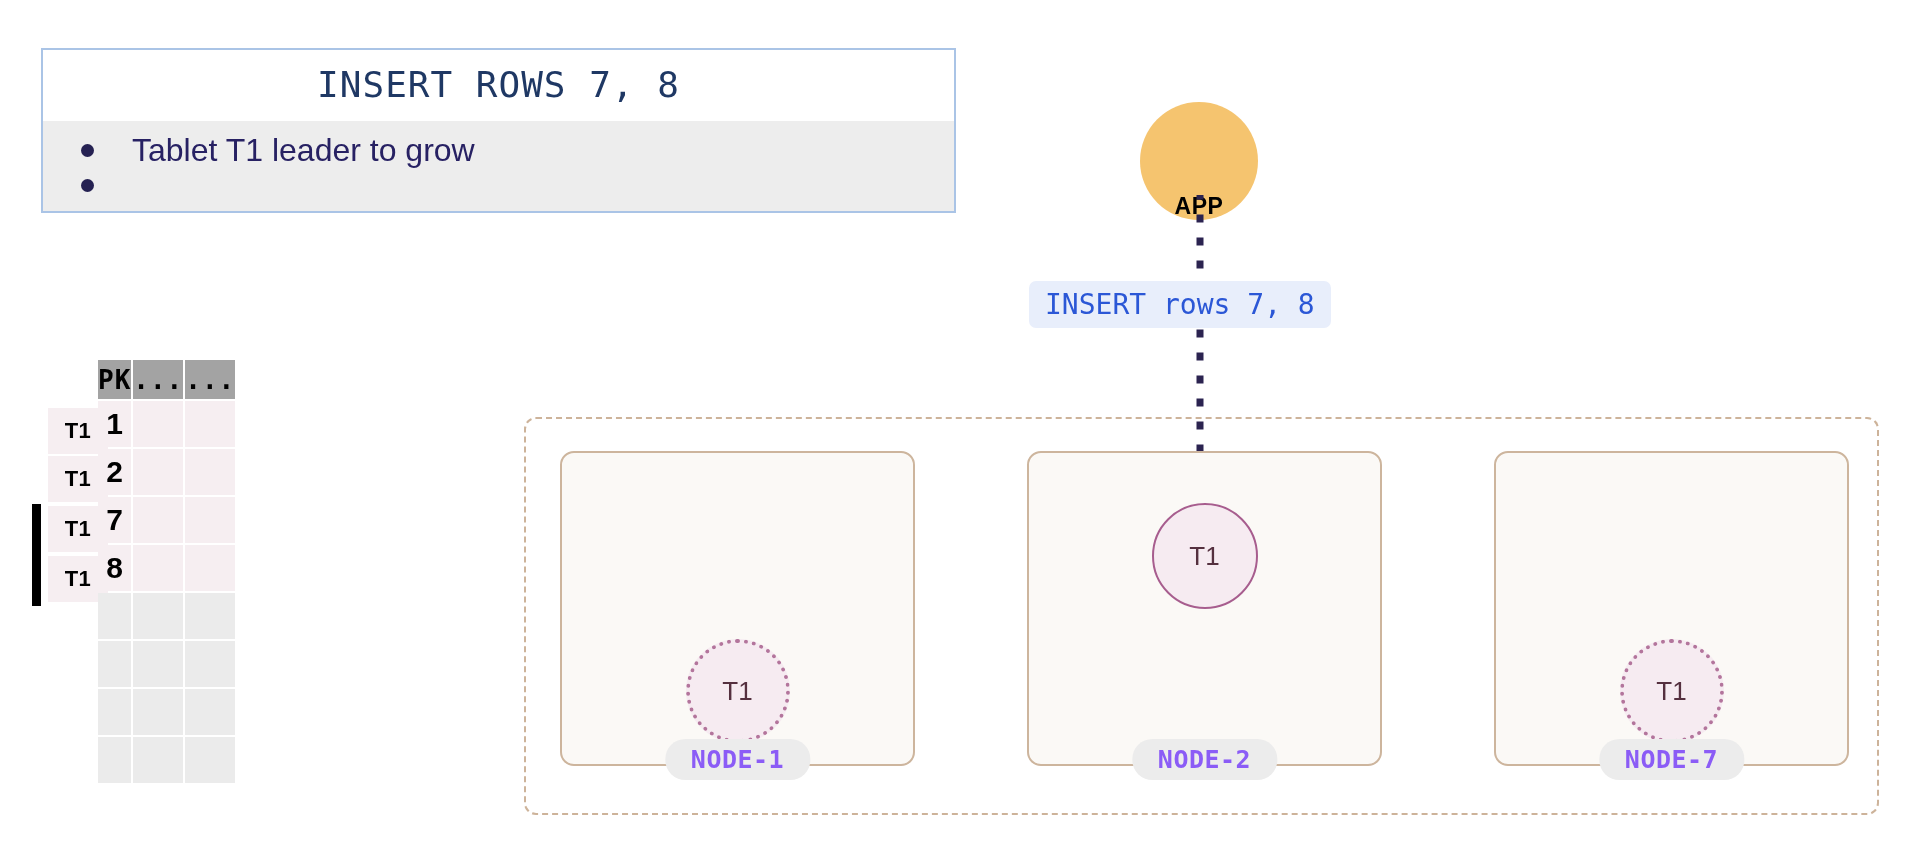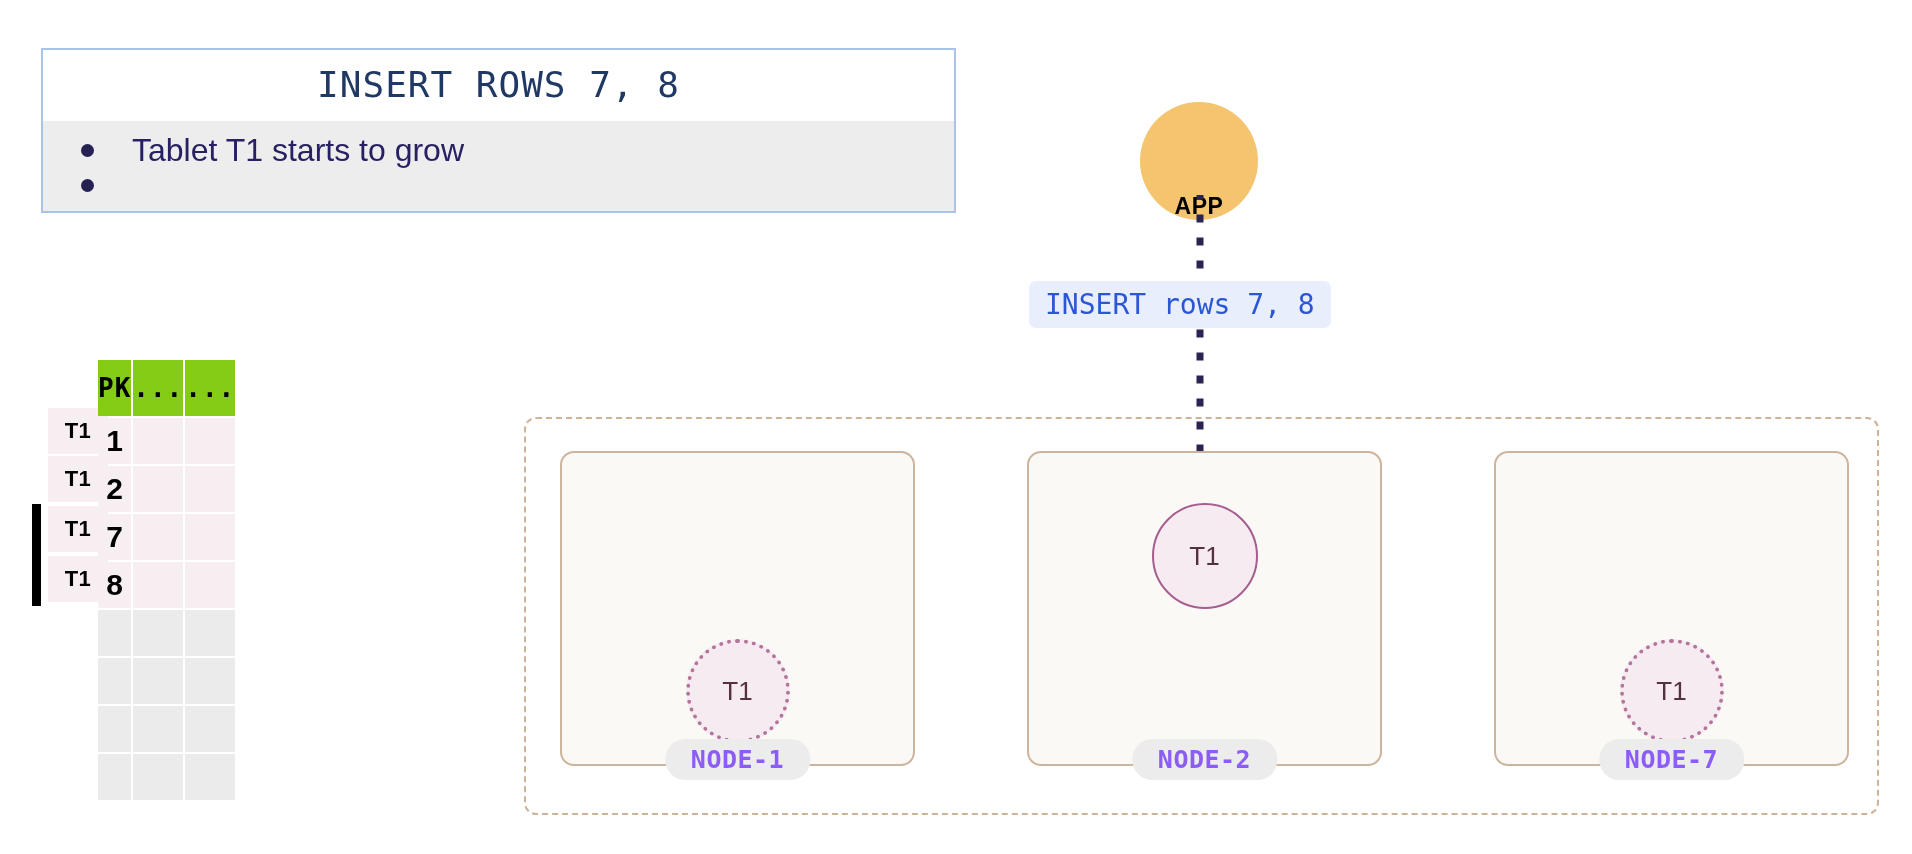--- a/index.html
+++ b/index.html
@@ -74,26 +74,26 @@
     border-spacing: 2px;
   }
   .tbl td, .tbl th {
     width: 98px;
     height: 46px;
     padding: 0;
     text-align: center;
     vertical-align: middle;
   }
   .tbl th {
-    background: #84cc16;
+    background: #a3a3a3;
     color: #000000;
     font-family: "DejaVu Sans Mono", "Liberation Mono", monospace;
     font-weight: bold;
     font-size: 26px;
-    height: 56px;
+    height: 39px;
     letter-spacing: 1px;
   }
   .cell-filled {
     background: #f6eef1;
     color: #000000;
     font-weight: bold;
     font-size: 30px;
   }
   .cell-empty {
     background: #ebebeb;
@@ -238,21 +238,21 @@
   }
 </style>
 </head>
 <body>
 
 <div class="info-box">
   <div class="info-title">INSERT ROWS 7, 8</div>
   <div class="info-body">
     <div class="bullet-row">
       <span class="bullet-dot"></span>
-      <span class="bullet-text">Tablet T1 starts to grow</span>
+      <span class="bullet-text">Tablet T1 leader to grow</span>
     </div>
     <div class="bullet-row">
       <span class="bullet-dot"></span>
     </div>
   </div>
 </div>
 
 <div class="table-wrap">
 
   <div class="row-marker" style="top:146px;"></div>

